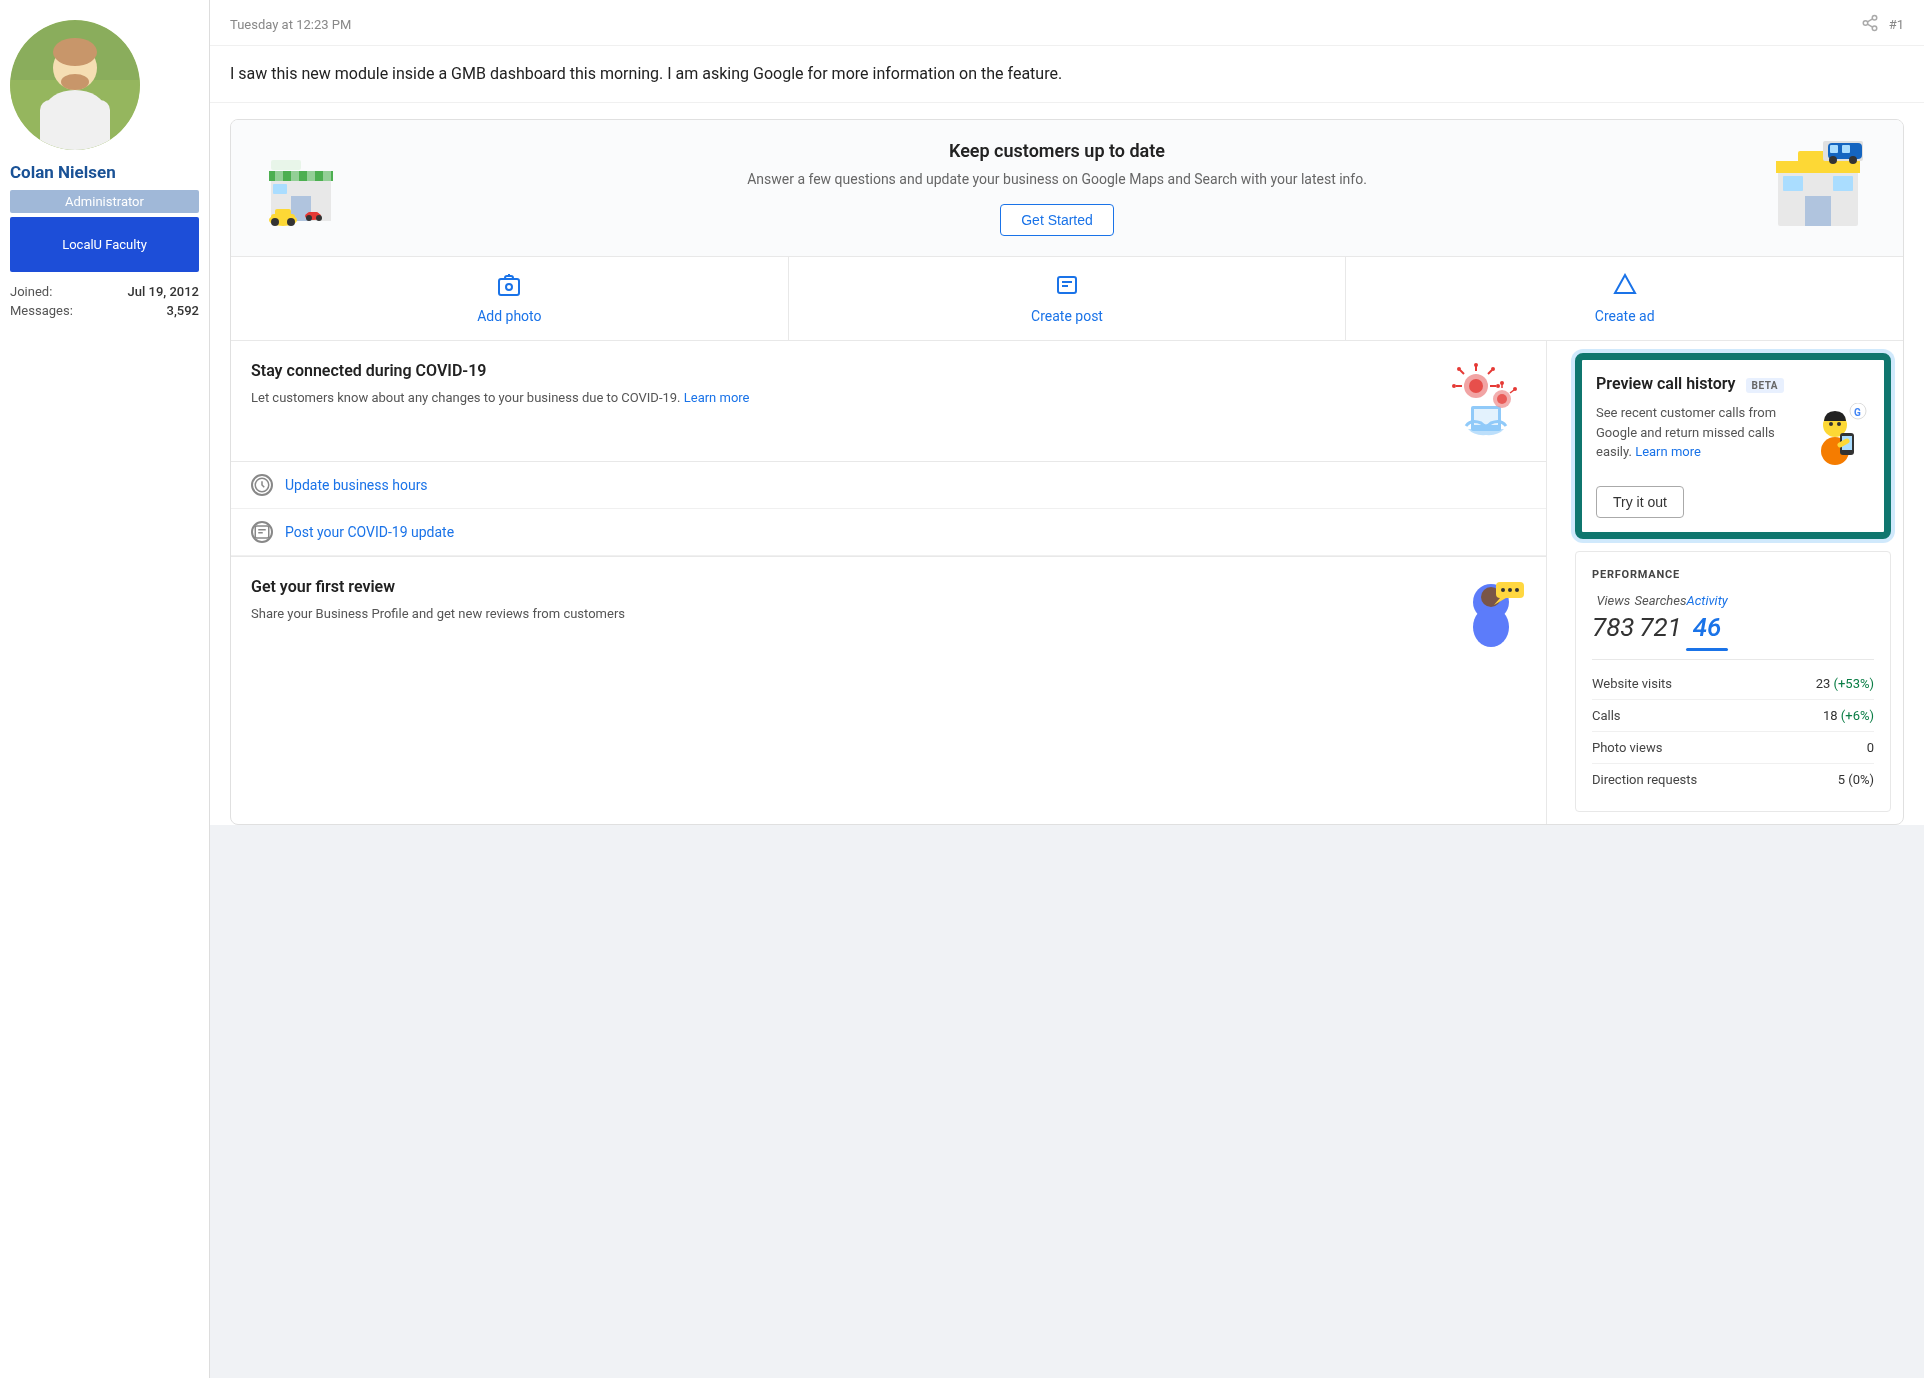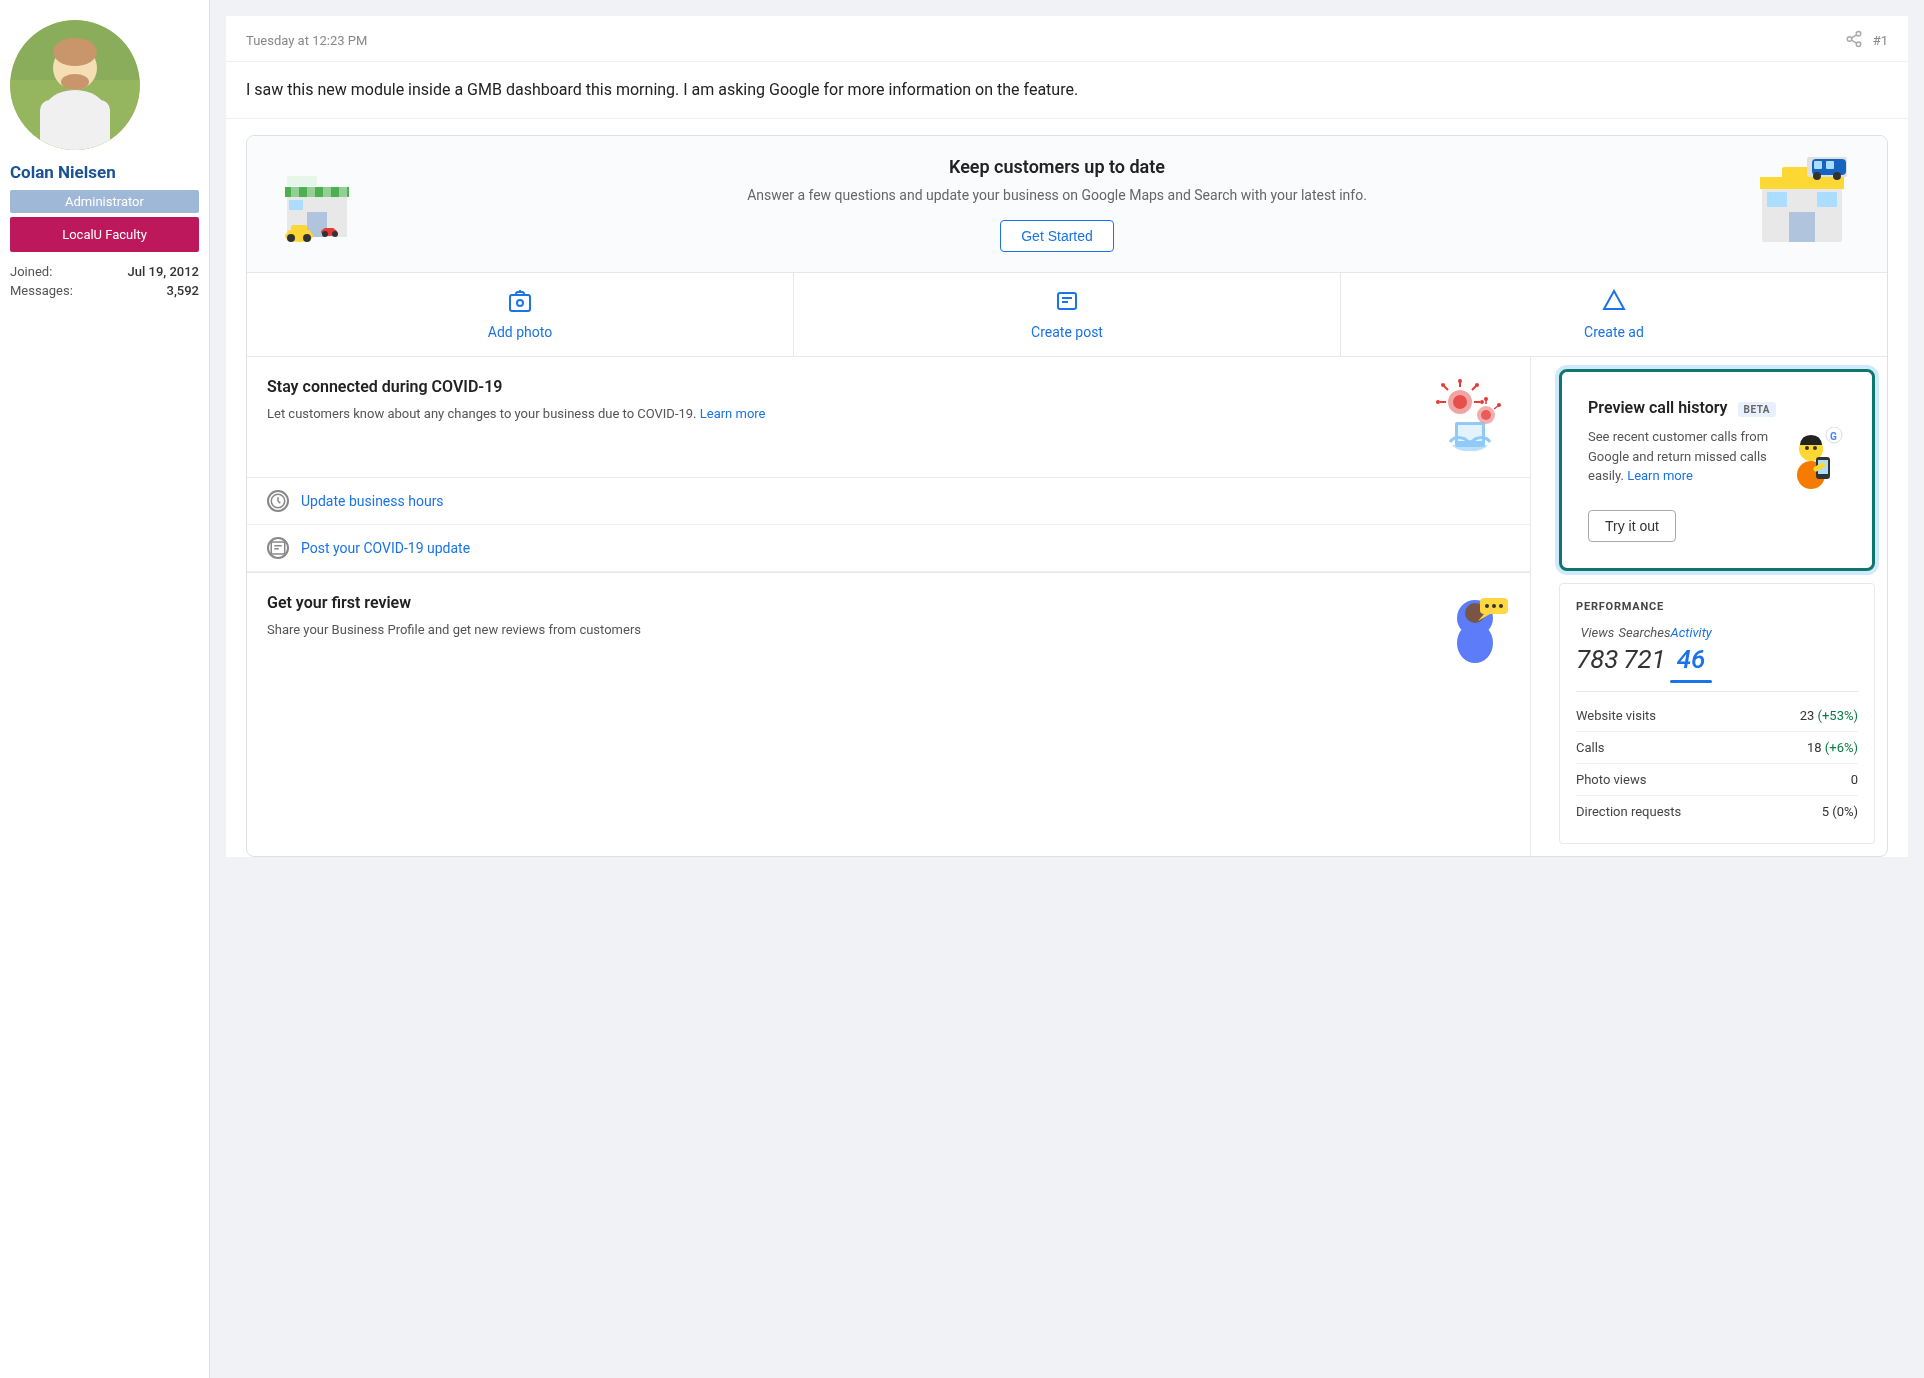--- a/index.html
+++ b/index.html
@@ -48,24 +48,24 @@
       background: #a0b8d8;
       color: #fff;
       font-size: 13px;
       padding: 4px 0;
       width: 100%;
       text-align: center;
       margin-bottom: 4px;
       border-radius: 2px;
     }
     .role-faculty {
-      background: #be185d;
+      background: #1d4ed8;
       color: #fff;
       font-size: 13px;
-      padding: 10px 0;
+      padding: 20px 0;
       width: 100%;
       text-align: center;
       border-radius: 2px;
       margin-bottom: 12px;
     }
     .sidebar-meta {
       width: 100%;
       font-size: 13px;
       color: #555;
     }
@@ -80,21 +80,21 @@
     
     .main {
       flex: 1;
       padding: 0;
       background: #f0f2f5;
     }
 
     
     .post-container {
       background: #fff;
-      margin: 16px;
+      margin: 0;
       padding: 0;
     }
 
     
     .post-header {
       display: flex;
       justify-content: space-between;
       align-items: center;
       padding: 14px 20px 10px;
       border-bottom: 1px solid #f0f0f0;
@@ -286,24 +286,24 @@
     }
 
     
     .right-column {
       width: 340px;
       flex-shrink: 0;
     }
 
     
     .call-history-card {
-      border: 3px solid #0f766e;
+      border: 7px solid #0f766e;
       border-radius: 8px;
       margin: 12px;
-      padding: 26px;
+      padding: 14px;
       background: #fff;
       box-shadow: 0 0 0 4px rgba(100,181,246,0.3);
     }
     .call-history-header {
       display: flex;
       justify-content: space-between;
       align-items: flex-start;
       margin-bottom: 10px;
     }
     .call-history-title {

